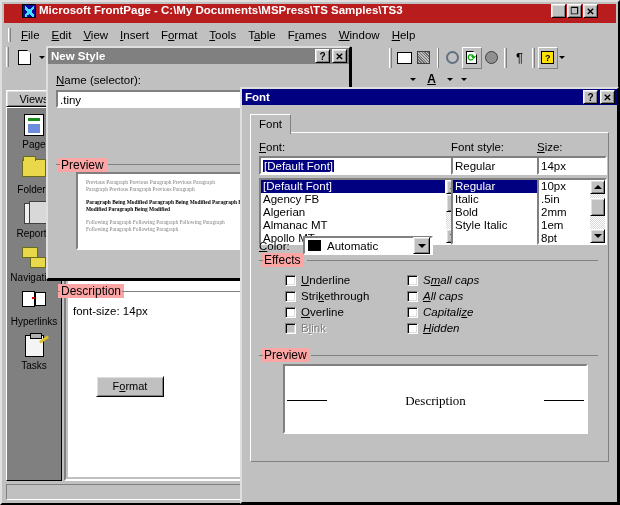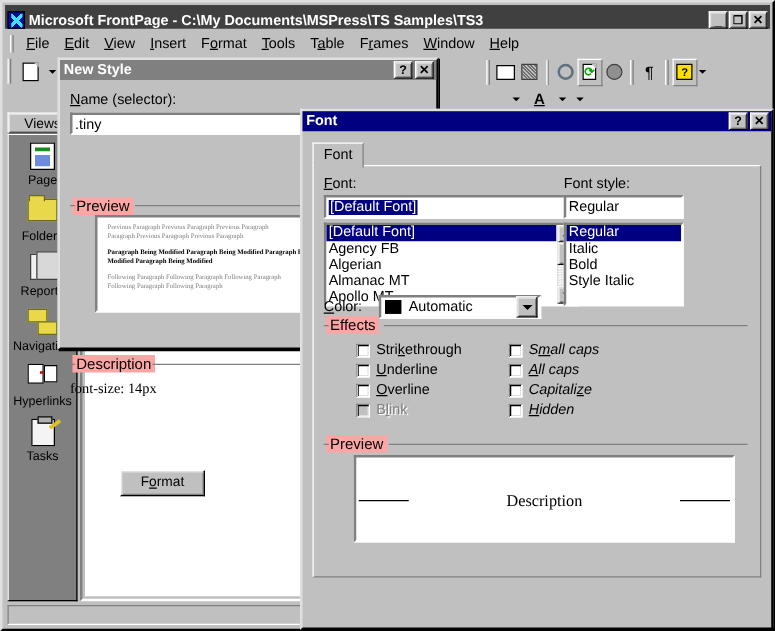--- a/index.html
+++ b/index.html
@@ -16,21 +16,21 @@
   .sunken { border:2px solid; border-color:#808080 #fff #fff #808080; background:#fff; }
   .btn {
     background:#c0c0c0; border:1px solid; border-color:#fff #000 #000 #fff;
     box-shadow: inset 1px 1px 0 #dfdfdf, inset -1px -1px 0 #808080;
     text-align:center; font-size:11px; color:#000; cursor:default; user-select:none;
   }
 
   
   .titlebar {
     position:absolute; left:2px; top:2px; right:2px; height:19px;
-    background:#404040; display:flex; align-items:flex-end; padding:0 2px;
+    background:#b91c1c; display:flex; align-items:flex-start; padding:0 18px;
   }
   .tb-icon { width:14px; height:14px; background:#0a0a9e; border:1px solid #000; position:relative; flex:none; margin-right:3px;}
   .tb-icon:after{ content:""; position:absolute; left:2px; top:1px; width:9px; height:11px;
      background:
        linear-gradient(45deg, transparent 40%, #40e0ff 40% 60%, transparent 60%),
        linear-gradient(-45deg, transparent 40%, #40e0ff 40% 60%, transparent 60%);
   }
   .tb-title { color:#fff; font-weight:bold; font-size:11.5px; flex:1; white-space:nowrap; overflow:hidden; }
   .tb-btns { display:flex; gap:1px; }
   .tb-btn { width:15px; height:14px; font-size:9px; line-height:11px; display:flex; align-items:center; justify-content:center; font-family:"Liberation Sans",sans-serif; }
@@ -328,21 +328,21 @@
         <div style="height:6px"></div>
         <div class="prev-line">Following Paragraph Following Paragraph Following Paragraph</div>
         <div class="prev-line">Following Paragraph Following Paragraph</div>
       </div>
     </div>
 
     <div style="position:absolute;left:8px;top:243px;width:288px;height:55px;">
       <div class="group-title" style="position:absolute;top:-7px;left:2px;">Description</div>
       <div class="group-line" style="left:66px;right:0;top:0;"></div>
       <div class="group-line" style="left:0;top:0;width:4px;"></div>
-      <div style="position:absolute;left:0;top:14px;font-size:11.5px;font-family:Liberation Serif, serif;">font-size: 14px</div>
+      <div style="position:absolute;left:17px;top:14px;font-size:11.5px;">font-size: 14px</div>
     </div>
 
     <div class="btn" style="position:absolute;left:48px;top:328px;width:68px;height:21px;padding-top:3px;">F<u class="acc">o</u>rmat</div>
   </div>
 
   <div class="dlg" id="font-dlg">
     <div class="dlg-tb">
       <div class="t">Font</div>
       <div class="btn dlg-tb-btn">?</div>
       <div class="btn dlg-tb-btn" style="margin-left:2px">✕</div>
@@ -383,45 +383,68 @@
         <div class="fld-label">Font style:</div>
         <div class="sunken txtbox" style="margin-top:3px;height:19px;">Regular</div>
         <div class="sunken listbox" style="margin-top:3px;height:67px;">
           <div class="lb-item sel">Regular</div>
           <div class="lb-item">Italic</div>
           <div class="lb-item">Bold</div>
           <div class="lb-item">Style Italic</div>
         </div>
       </div>
 
+      <div style="position:absolute;left:286px;top:8px;width:70px;">
+        <div class="fld-label"><u class="acc">S</u>ize:</div>
+        <div class="sunken txtbox" style="margin-top:3px;height:19px;">14px</div>
+        <div class="sunken listbox" style="margin-top:3px;height:67px;">
+          <div style="position:absolute;left:0;top:0;right:16px;">
+            <div class="lb-item">10px</div>
+            <div class="lb-item">.5in</div>
+            <div class="lb-item">2mm</div>
+            <div class="lb-item">1em</div>
+            <div class="lb-item">8pt</div>
+          </div>
+          <div class="sb">
+            <div class="sb-track"></div>
+            <div class="sb-btn" style="position:absolute;top:0;left:0;right:0;">
+                <div class="tri-u"></div>
+              </div>
+            <div class="sb-thumb" style="top:18px;"></div>
+            <div class="sb-btn" style="position:absolute;bottom:0;left:0;right:0;">
+                <div class="tri-d"></div>
+              </div>
+          </div>
+        </div>
+      </div>
 
       <div style="position:absolute;left:8px;top:107px;" class="fld-label"><u class="acc">C</u>olor:</div>
       <div class="sunken combo" style="position:absolute;left:52px;top:103px;width:130px;gap:20px;">
         <div class="val">
           <div class="swatch"></div>
           <span>Automatic</span>
         </div>
         <div class="btn combo-btn">
             <div class="tri-d"></div>
           </div>
       </div>
 
       <div style="position:absolute;left:8px;top:127px;right:8px;height:85px;">
         <div class="group-title" style="top:-7px;left:2px;">Effects</div>
         <div class="group-line" style="left:48px;right:2px;top:0;"></div>
         <div class="group-line" style="left:0;top:0;width:4px;"></div>
 
         <div style="position:absolute;left:26px;top:12px;width:150px;">
           <div class="cb-row">
               <span class="cb"></span>
+              <span><u class="acc">U</u>nderline</span>
+            </div>
+          <div class="cb-row">
+              <span class="cb"></span>
               <span>Stri<u class="acc">k</u>ethrough</span>
-            </div>
-          <div class="cb-row">
-              <span class="cb"></span>
-              <span><u class="acc">U</u>nderline</span>
             </div>
           <div class="cb-row">
               <span class="cb"></span>
               <span><u class="acc">O</u>verline</span>
             </div>
           <div class="cb-row dis">
               <span class="cb dis"></span>
               <span>B<u class="acc">l</u>ink</span>
             </div>
         </div>

